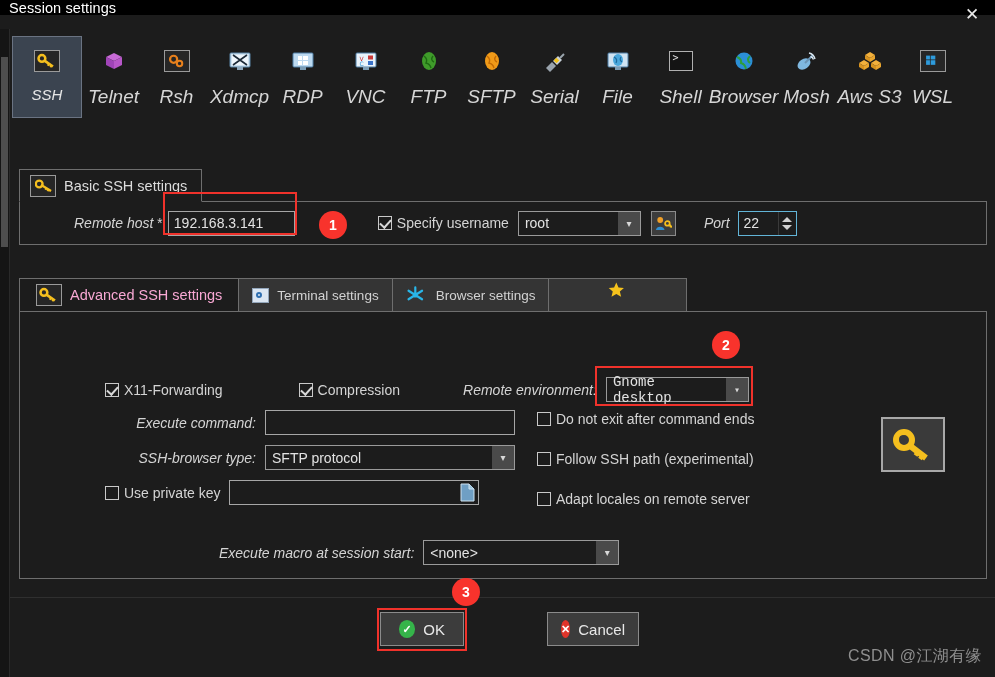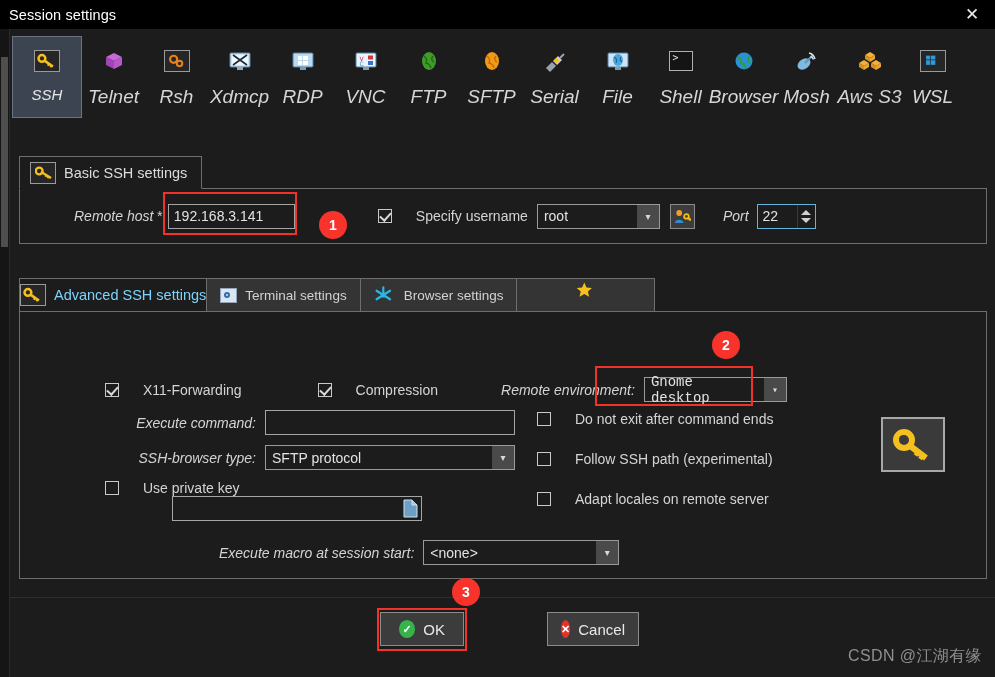--- a/index.html
+++ b/index.html
@@ -7,21 +7,21 @@
     width: 995px; height: 677px;
     background: #1c1c1c;
     font-family: "Liberation Sans", sans-serif;
     overflow: hidden;
     color: #d8d8d8;
   }
   #app { position: relative; width: 995px; height: 677px; background: #1c1c1c; }
 
   
   .titlebar {
-    position: absolute; left: 0; top: 0; width: 995px; height: 29px;
+    position: absolute; left: 0; top: 0; width: 995px; height: 15px;
     background: #000; display: flex; align-items: center;
   }
   .titlebar .title {
     font-size: 14.5px; color: #ffffff; padding-left: 9px; letter-spacing: .1px;
   }
   .titlebar .close {
     position: absolute; right: 0; top: 0; width: 46px; height: 29px;
     display: flex; align-items: center; justify-content: center;
     color: #e9e9e9; font-size: 17px; line-height: 1; cursor: pointer;
   }
@@ -71,37 +71,37 @@
     position: absolute; border: 1px solid #6e6e6e; background: #1c1c1c;
   }
   .group > .legend {
     position: absolute; left: -1px; top: -33px; height: 33px;
     border: 1px solid #6e6e6e; border-bottom: 1px solid #1c1c1c;
     background: #1c1c1c; display: flex; align-items: center;
     padding: 0 14px 0 10px; gap: 8px;
   }
   .group > .legend .txt { font-size: 14.5px; color: #dcdcdc; white-space: nowrap; }
 
-  .basic { left: 19px; top: 188px; width: 968px; height: 56px; padding-left: 44px; }
+  .basic { left: 19px; top: 201px; width: 968px; height: 44px; padding-left: 44px; }
   .adv   { left: 19px; top: 311px; width: 968px; height: 268px; }
 
   
   .tabstrip {
     position: absolute; left: 19px; top: 278px; height: 34px;
     display: flex; align-items: stretch;
   }
   .tab {
     display: flex; align-items: center; gap: 8px; padding: 0 13px;
     background: #343434; border: 1px solid #6e6e6e; border-right: none;
     font-size: 13.5px; color: #d2d2d2; cursor: pointer; white-space: nowrap;
   }
   .tab:last-child { border-right: 1px solid #6e6e6e; flex-direction: column; }
   .tab.active {
     background: #1c1c1c; border-bottom-color: #1c1c1c;
-    font-size: 14.5px; color: #7dd3fc; padding: 0 0;
+    font-size: 14.5px; color: #f9a8d4; padding: 0 16px;
   }
 
   
   .lbl { font-size: 14px; color: #d4d4d4; white-space: nowrap; font-style: italic; }
   .txtinput {
     background: #1c1c1c; border: 1px solid #a6a6a6; color: #e2e2e2;
     font-family: "Liberation Sans", sans-serif; font-size: 14px;
     height: 25px; padding: 0 5px; display: flex; align-items: center;
   }
   .combo {
@@ -121,21 +121,21 @@
   .spin .val { flex: 1; display: flex; align-items: center; padding: 0 5px; }
   .spin .btns {
     width: 18px; display: flex; flex-direction: column; justify-content: center;
     align-items: center; gap: 3px; border-left: 1px solid #3a3a3a;
   }
   .spin .btns i { display: block; width: 0; height: 0; border-left: 5px solid transparent;
     border-right: 5px solid transparent; }
   .spin .btns i.up { border-bottom: 5px solid #d0d0d0; }
   .spin .btns i.dn { border-top: 5px solid #d0d0d0; }
 
-  .chk { display: flex; align-items: center; gap: 24px; cursor: pointer; }
+  .chk { display: flex; align-items: center; gap: 5px; cursor: pointer; }
   .chk .box {
     width: 14px; height: 14px; border: 1px solid #c9c9c9; background: #1c1c1c;
     position: relative; flex: none;
   }
   .chk .box.on::after {
     content: ""; position: absolute; left: 3px; top: 0px; width: 5px; height: 9px;
     border: solid #d8d8d8; border-width: 0 2px 2px 0; transform: rotate(42deg);
   }
   .chk .t { font-size: 14px; color: #d4d4d4; white-space: nowrap; }
 
@@ -462,21 +462,21 @@
     </div>
 
     <div style="position:absolute; left:85px; top:133px; width:410px; display:flex; align-items:center; justify-content:flex-end;">
       <div class="lbl">SSH-browser type:</div>
       <div class="combo" style="width:250px; margin-left:9px;">
         <span class="val">SFTP protocol</span>
         <span class="arrow">▾</span>
       </div>
     </div>
 
-    <div style="position:absolute; left:85px; top:168px; width:374px; display:flex; align-items:center; justify-content:center;flex-direction:column;">
+    <div style="position:absolute; left:85px; top:168px; width:374px; display:flex; align-items:center; justify-content:center;">
       <div class="chk" style="margin-right:auto;">
         <span class="box"></span>
         <span class="t">Use private key</span>
       </div>
       <div class="txtinput" style="width:250px; margin-left:9px; justify-content:flex-end; padding-right:3px;">
         <span style="flex:1"></span>
         <svg width="15" height="19" viewBox="0 0 15 19">
           <path d="M1 1 h8 l5 5 v12 h-13 z" fill="#6f9fc4" stroke="#cfe2ef" stroke-width="1"></path>
           <path d="M9 1 v5 h5" fill="#9cc4dd" stroke="#cfe2ef" stroke-width="1"></path>
         </svg>

